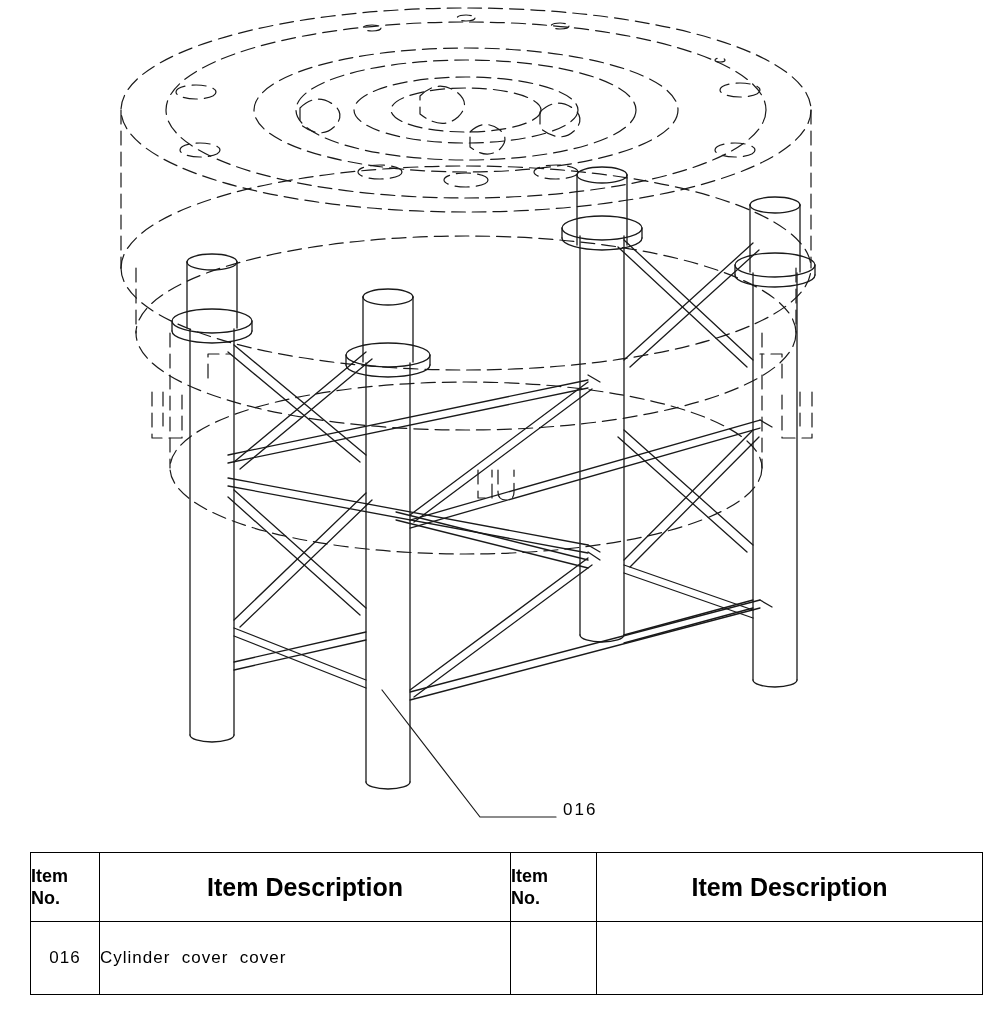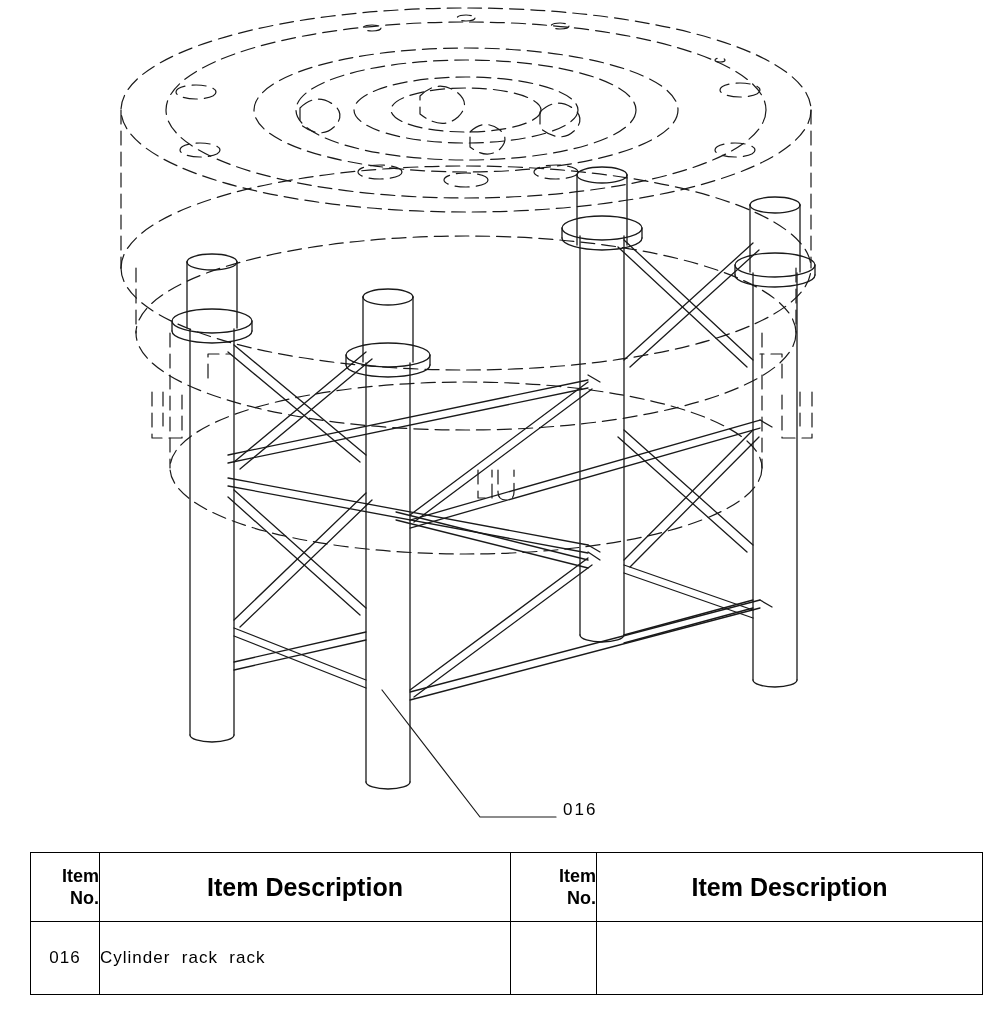--- a/index.html
+++ b/index.html
@@ -45,21 +45,21 @@
     border-collapse: collapse;
     table-layout: fixed;
   }
   #parts-table td, #parts-table th {
     border: 1px solid #000;
     padding: 0;
     vertical-align: middle;
   }
   .th-itemno {
     width: 68px;
-    text-align: right;
+    text-align: left;
     padding-left: 8px;
     font-size: 18px;
     font-weight: bold;
     line-height: 1.25;
     height: 68px;
   }
   .th-desc {
     text-align: center;
     font-size: 25px;
     font-weight: bold;
@@ -272,20 +272,20 @@
         <th class="th-itemno col-itemno-2">
           <span>Item</span><br>
           <span>No.</span>
         </th>
         <th class="th-desc col-desc-2">Item Description</th>
       </tr>
     </thead>
     <tbody>
       <tr>
         <td class="td-itemno">016</td>
-        <td class="td-desc nowrap">Cylinder  rack  rack</td>
+        <td class="td-desc nowrap">Cylinder  cover  cover</td>
         <td class="td-itemno"></td>
         <td class="td-desc"></td>
       </tr>
     </tbody>
   </table>
 
 </div>
 
 </body></html>

